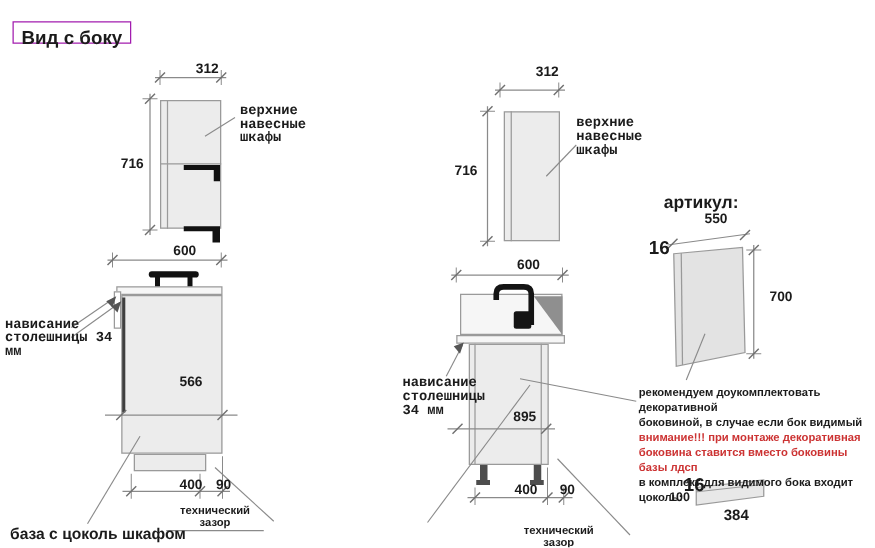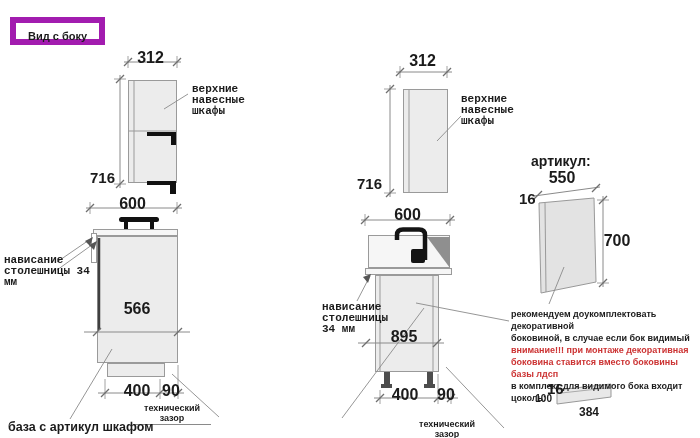--- a/index.html
+++ b/index.html
@@ -2,30 +2,30 @@
 <html><head>
 <meta charset="utf-8">
 <style>
   html,body{margin:0;padding:0;background:#fff;}
   #canvas{
     position:relative;width:700px;height:438px;background:#ffffff;overflow:hidden;
     font-family:"Liberation Sans", sans-serif;color:#1b1b1b;
   }
   #canvas *{box-sizing:border-box;}
   .lbl{position:absolute;font-weight:bold;color:#1b1b1b;}
-  .dim{font-size:16px;text-align:center;letter-spacing:0;}
-  .dimr{font-size:15px;text-align:right;margin-top:44px;}
+  .dim{font-size:11px;text-align:right;letter-spacing:0;}
+  .dimr{font-size:11px;text-align:right;}
   .note{font-size:11px;line-height:11px;white-space:pre-line;font-family:Liberation Mono, monospace;}
   .notec{font-size:9px;text-align:center;border-bottom:1px solid #8a8a8a;padding-bottom:1px;}
   .cap{font-size:12.5px;}
   .small{font-size:15px;}
   .titlebox{
-    position:absolute;left:10px;top:17px;width:95px;height:28px;
-    border:6px solid #a21caf;background:#fff;
-    font-size:11px;font-weight:bold;text-align:center;line-height:26px;
+    position:absolute;left:10px;top:17px;width:95px;height:18px;
+    border:1px solid #a21caf;background:#fff;
+    font-size:15px;font-weight:bold;text-align:center;line-height:26px;
   }
   .rect{position:absolute;border:1px solid #9a9a9a;background:#ececec;z-index:1;}
   .ctop{background:#f6f6f6;}
   .white{background:#ffffff;}
   svg.layer{position:absolute;left:0;top:0;z-index:2;pointer-events:none;}
   .txt{z-index:3;}
   .red{color:#cc3333;}
   .blk{color:#1b1b1b;}
   .recline{font-size:9px;line-height:12px;font-weight:bold;}
 </style>
@@ -181,21 +181,21 @@
   <div class="lbl dimr txt" style="left:85px;top:125px;width:30px;">716</div>
   <div class="lbl note txt" style="left:192px;top:84px;width:90px;">верхние навесные
 шкафы</div>
   <div class="lbl dim txt" style="left:108px;top:195px;width:49px;">600</div>
   <div class="lbl note txt" style="left:4px;top:255px;width:92px;">нависание
 столешницы 34 мм</div>
   <div class="lbl dim txt" style="left:112px;top:300px;width:50px;">566</div>
   <div class="lbl dim txt" style="left:112px;top:382px;width:50px;">400</div>
   <div class="lbl dim txt" style="left:157px;top:382px;width:28px;">90</div>
   <div class="lbl notec txt" style="left:133px;top:403px;width:78px;">технический зазор</div>
-  <div class="lbl cap txt" style="left:8px;top:420px;">база с артикул шкафом</div>
+  <div class="lbl cap txt" style="left:8px;top:420px;">база с цоколь шкафом</div>
 
   <div class="lbl dim txt" style="left:398px;top:52px;width:49px;">312</div>
   <div class="lbl dimr txt" style="left:352px;top:131px;width:30px;">716</div>
   <div class="lbl note txt" style="left:461px;top:94px;width:90px;">верхние навесные
 шкафы</div>
   <div class="lbl dim txt" style="left:383px;top:206px;width:49px;">600</div>
   <div class="lbl note txt" style="left:322px;top:302px;width:64px;">нависание
 столешницы
 34 мм</div>
   <div class="lbl dim txt" style="left:379px;top:328px;width:50px;">895</div>

